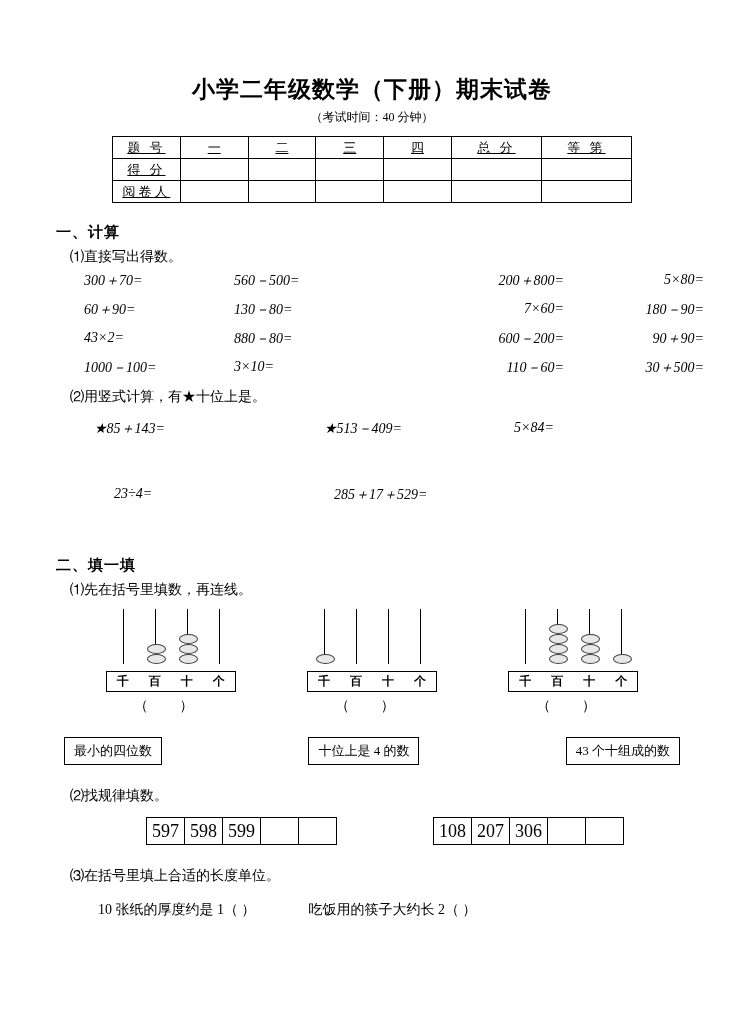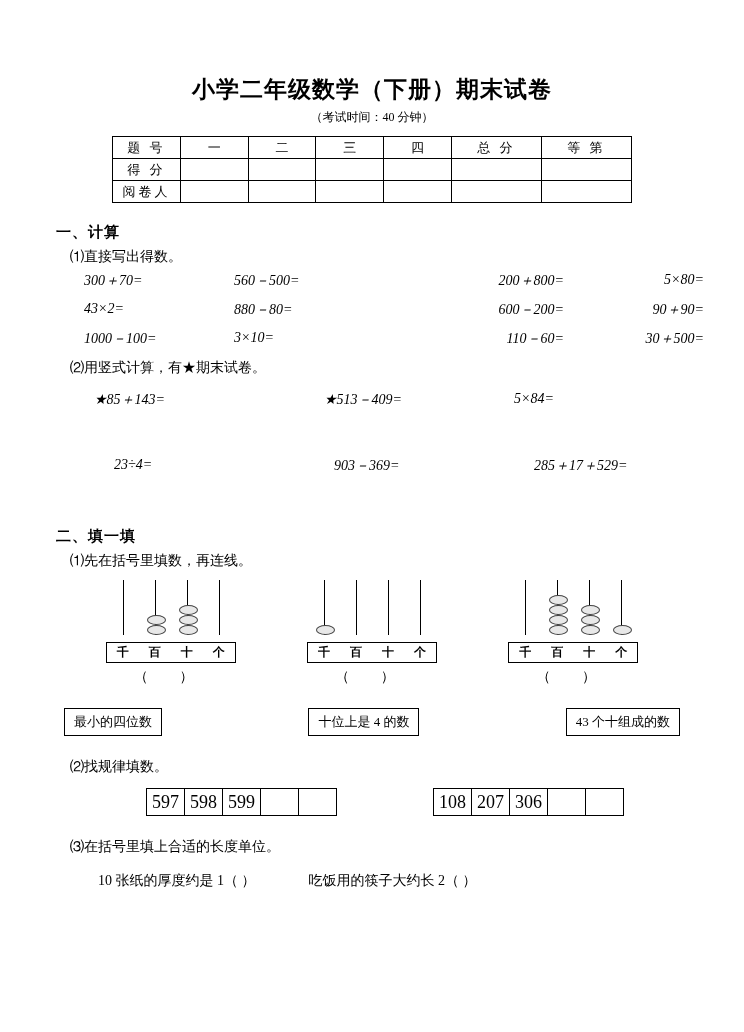--- a/index.html
+++ b/index.html
@@ -31,20 +31,21 @@
   }
   .subtitle {
     text-align: center;
     font-size: 12px;
     margin-bottom: 10px;
   }
   table.scoretable {
     border-collapse: collapse;
     margin: 0 auto 20px auto;
     width: 520px;
+    text-decoration: underline;
   }
   table.scoretable td {
     border: 1px solid #000;
     height: 19px;
     text-align: center;
     font-size: 13px;
     padding: 1px 2px;
   }
   table.scoretable td.hdr {
     width: 62px;
@@ -235,44 +236,49 @@
   <div class="sub-item">⑴直接写出得数。</div>
 
   <div class="calc-grid">
     <div class="row">
       <div class="cell">300＋70=</div>
       <div class="cell">560－500=</div>
       <div class="cell">200＋800=</div>
       <div class="cell">5×80=</div>
     </div>
     <div class="row">
+      <div class="cell">60＋90=</div>
+      <div class="cell">130－80=</div>
+      <div class="cell">7×60=</div>
+      <div class="cell">180－90=</div>
+    </div>
+    <div class="row">
       <div class="cell">43×2=</div>
       <div class="cell">880－80=</div>
       <div class="cell">600－200=</div>
       <div class="cell">90＋90=</div>
     </div>
     <div class="row">
       <div class="cell">1000－100=</div>
       <div class="cell">3×10=</div>
       <div class="cell">110－60=</div>
       <div class="cell">30＋500=</div>
     </div>
   </div>
 
-  <div class="sub-item">⑵用竖式计算，有★期末试卷。</div>
+  <div class="sub-item">⑵用竖式计算，有★十位上是。</div>
 
   <div class="vert-row r1">
     <div class="cell">★85＋143=</div>
     <div class="cell">★513－409=</div>
     <div class="cell">5×84=</div>
   </div>
 
   <div class="vert-row r2">
     <div class="cell">23÷4=</div>
-    <div class="cell">903－369=</div>
     <div class="cell">285＋17＋529=</div>
   </div>
 
   <div class="fill-section">
     <div class="section-title">二、填一填</div>
     <div class="sub-item">⑴先在括号里填数，再连线。</div>
 
     <div class="abacus-row">
 
       <div class="abacus-wrap">

